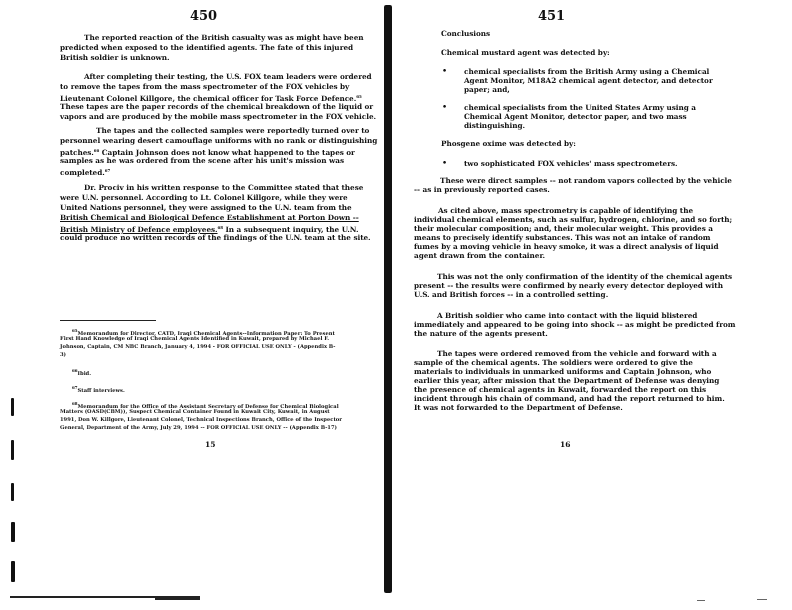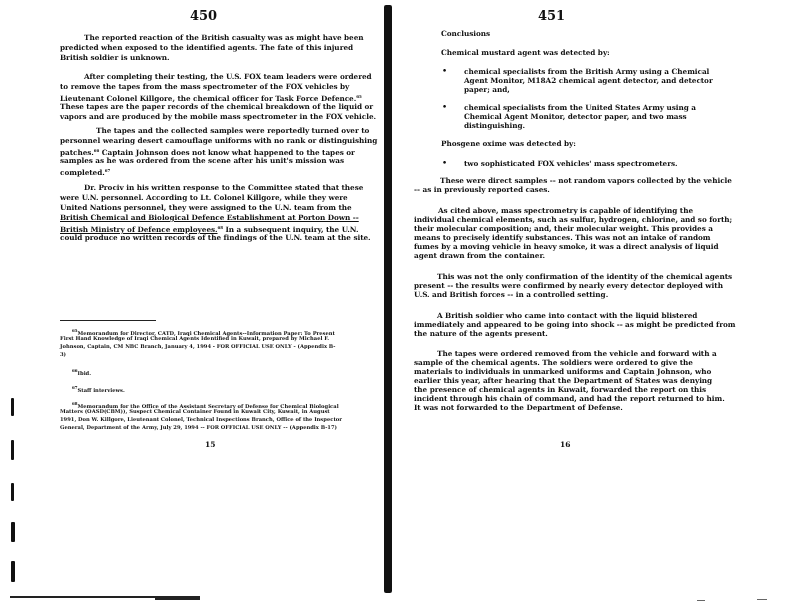--- a/index.html
+++ b/index.html
@@ -151,21 +151,21 @@
   <div>
     <div class="line" style="left:45px; top:311px;">A British soldier who came into contact with the liquid blistered</div>
     <div class="line" style="left:22px; top:320px;">immediately and appeared to be going into shock -- as might be predicted from</div>
     <div class="line" style="left:22px; top:329px;text-align:center;">the nature of the agents present.</div>
   </div>
 
   <div>
     <div class="line" style="left:45px; top:349px;">The tapes were ordered removed from the vehicle and forward with a</div>
     <div class="line" style="left:22px; top:358px;">sample of the chemical agents.  The soldiers were ordered to give the</div>
     <div class="line" style="left:22px; top:367px;">materials to individuals in unmarked uniforms and Captain Johnson, who</div>
-    <div class="line" style="left:22px; top:376px;">earlier this year, after hearing that the Department of States was denying</div>
+    <div class="line" style="left:22px; top:376px;">earlier this year, after mission that the Department of Defense was denying</div>
     <div class="line" style="left:22px; top:385px;">the presence of chemical agents in Kuwait, forwarded the report on this</div>
     <div class="line" style="left:22px; top:394px;">incident through his chain of command, and had the report returned to him.</div>
     <div class="line" style="left:22px; top:403px;">It was not forwarded to the Department of Defense.</div>
   </div>
 
   <div class="footer-num" style="left:168px; top:440px;">16</div>
 
   <div class="rule" style="left:305px; top:600px; width:8px; background:#666;"></div>
   <div class="rule" style="left:365px; top:599px; width:10px; background:#666;"></div>
 </div>

